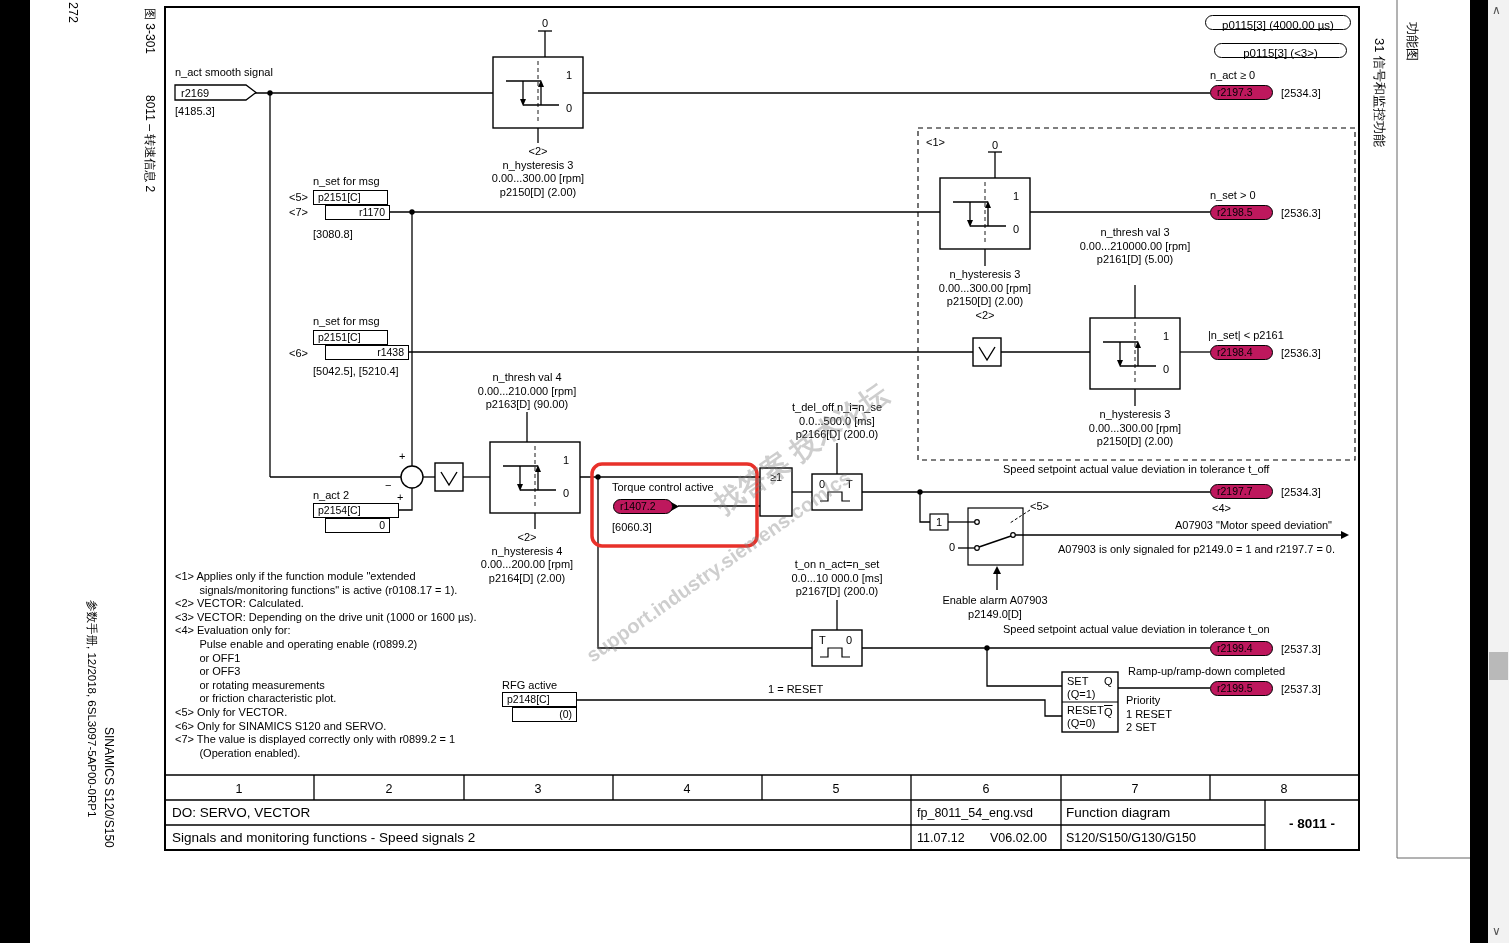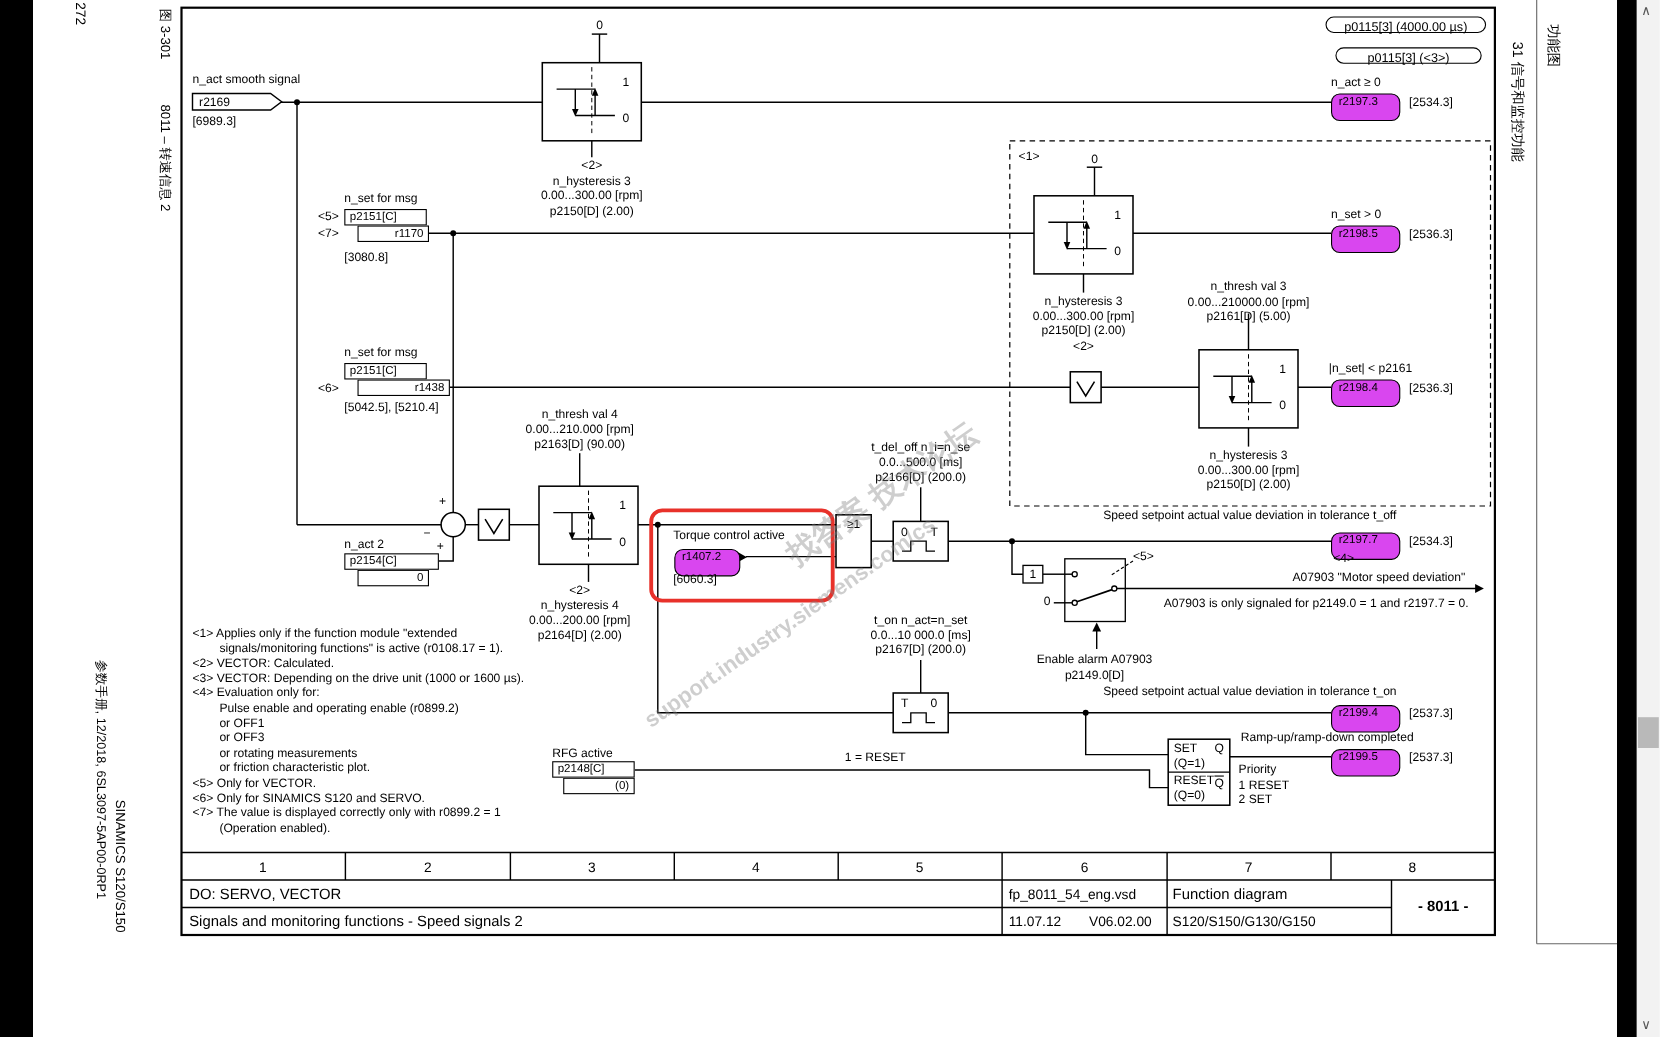--- a/index.html
+++ b/index.html
@@ -5,21 +5,21 @@
 *{margin:0;padding:0;box-sizing:border-box}
 html,body{background:#fff}
 body{font-family:"Liberation Sans",sans-serif;color:#000}
 #stage{position:relative;width:1509px;height:943px;background:#fff;overflow:hidden}
 svg.layer{position:absolute;left:0;top:0;z-index:1}
 .t{position:absolute;z-index:2;font-size:11px;line-height:12px;white-space:pre}
 .pre{line-height:13.6px}
 .tc{transform:translateX(-50%);text-align:center}
 .pbox{position:absolute;z-index:2;height:15px;border:1.2px solid #000;background:#fff;font-size:10.5px;line-height:12px;padding:0 4px;white-space:nowrap}
 .pr{text-align:right}
-.pill{position:absolute;z-index:2;height:25px;border:1.3px solid #000;border-radius:8px;background:#d946ef;font-size:10.5px;line-height:12px;padding-left:6px;white-space:nowrap}
+.pill{position:absolute;z-index:2;height:15px;border:1.3px solid #000;border-radius:8px;background:#be185d;font-size:10.5px;line-height:12px;padding-left:6px;white-space:nowrap}
 .stad{position:absolute;z-index:2;height:15px;border:1.4px solid #000;border-radius:11px;background:#fff;font-size:11.5px;line-height:18px;text-align:center;white-space:nowrap}
 .rot{position:absolute;z-index:2;transform-origin:0 0;transform:rotate(90deg);white-space:nowrap;font-size:12px}
 .wm{position:absolute;z-index:3;color:rgba(125,125,125,.38);white-space:nowrap;transform:rotate(-35deg);font-weight:bold}
 .bar{position:absolute;background:#000;z-index:4}
 .scroll{position:absolute;z-index:4;background:#f2f2f2}
 .sbtn{position:absolute;z-index:5;font-size:12px;color:#555;cursor:default}
 .thumb{position:absolute;z-index:5;background:#b9b9b9}
 .over{text-decoration:overline}
 .b14{font-size:13.5px;line-height:15px}
 .b13{font-size:12.5px;line-height:14px}
@@ -184,21 +184,21 @@
 <div class="rot" style="left:99px;top:600px;font-size:11.5px">参数手册, 12/2018, 6SL3097-5AP00-0RP1</div>
 <div class="rot" style="left:116px;top:727px">SINAMICS S120/S150</div>
 <div class="rot" style="left:1421px;top:22px;font-size:13px">功能图</div>
 <div class="rot" style="left:1388px;top:38px;font-size:13px">31 信号和监控功能</div>
 
 <div class="stad" style="left:1205px;top:15px;width:146px">p0115[3] (4000.00 µs)</div>
 <div class="stad" style="left:1214px;top:43px;width:133px">p0115[3] (&lt;3&gt;)</div>
 
 <div class="t" style="left:175px;top:66px">n_act smooth signal</div>
 <div class="t" style="left:181px;top:87px">r2169</div>
-<div class="t" style="left:175px;top:105px">[6989.3]</div>
+<div class="t" style="left:175px;top:105px">[4185.3]</div>
 
 <div class="t tc" style="left:545px;top:17px">0</div>
 <div class="t" style="left:566px;top:69px">1</div>
 <div class="t" style="left:566px;top:102px">0</div>
 <div class="t tc pre" style="left:538px;top:145px">&lt;2&gt;
 n_hysteresis 3
 0.00...300.00 [rpm]
 p2150[D] (2.00)</div>
 
 <div class="t" style="left:313px;top:175px">n_set for msg</div>
@@ -224,21 +224,21 @@
 
 <div class="t" style="left:926px;top:136px">&lt;1&gt;</div>
 <div class="t tc" style="left:995px;top:139px">0</div>
 <div class="t" style="left:1013px;top:190px">1</div>
 <div class="t" style="left:1013px;top:223px">0</div>
 <div class="t tc pre" style="left:985px;top:268px">n_hysteresis 3
 0.00...300.00 [rpm]
 p2150[D] (2.00)
 &lt;2&gt;</div>
 
-<div class="t tc pre" style="left:1135px;top:255px">n_thresh val 3
+<div class="t tc pre" style="left:1135px;top:226px">n_thresh val 3
 0.00...210000.00 [rpm]
 p2161[D] (5.00)</div>
 <div class="t" style="left:1163px;top:330px">1</div>
 <div class="t" style="left:1163px;top:363px">0</div>
 <div class="t tc pre" style="left:1135px;top:408px">n_hysteresis 3
 0.00...300.00 [rpm]
 p2150[D] (2.00)</div>
 
 <div class="t tc pre" style="left:527px;top:371px">n_thresh val 4
 0.00...210.000 [rpm]

